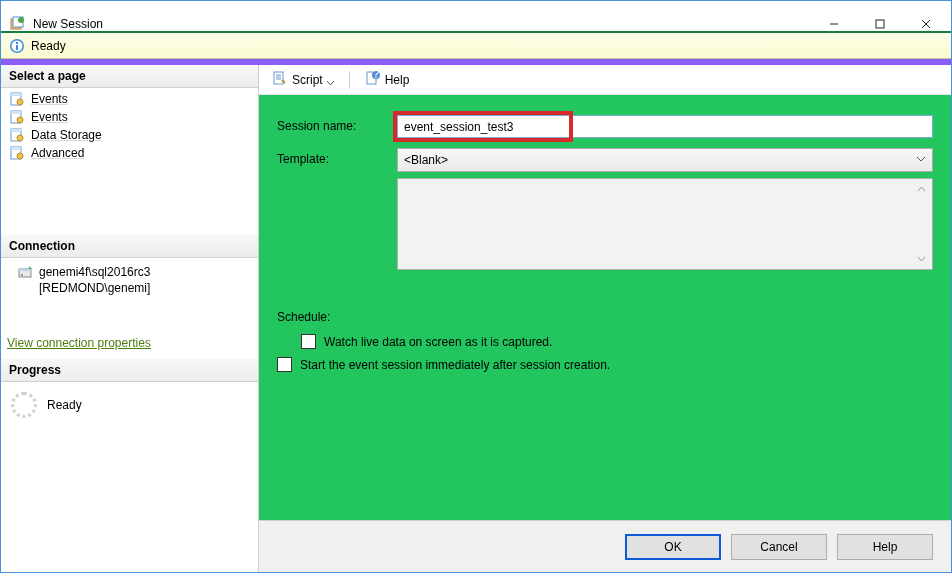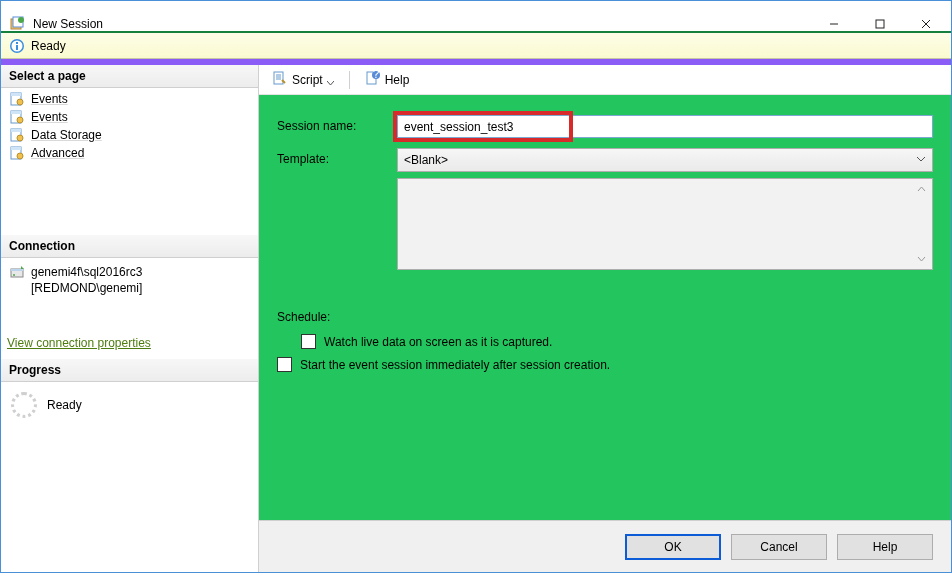--- a/index.html
+++ b/index.html
@@ -47,21 +47,21 @@
     padding: 4px 8px;
     font-weight: bold;
   }
   .sidebar .section-header:first-child { border-top:0; }
   .nav-list { padding: 2px 0 2px 4px; }
   .nav-item { display:flex; align-items:center; padding:1px 4px; gap:6px;}
   .nav-item.selected { color:#000; }
   .nav-item .doc-icon { width:16px; height:16px; display:inline-flex; align-items:center; justify-content:center;}
   .nav-item .label { text-decoration: underline; text-decoration-color: rgba(0,0,0,0.15);}
   .nav-item.selected .label { background:transparent; }
-  .conn-block { padding:4px 13px 10px 6px; }
+  .conn-block { padding:4px 13px 10px 6px;margin-left:8px; }
   .conn-row { display:flex; align-items:flex-start; gap:6px; padding:2px 2px; }
   .conn-row .server-text { line-height:16px; }
   .link { color:#4d7c0f; text-decoration:underline; padding:8px 6px; display:inline-block;}
   .progress-block { padding:10px 6px 6px 10px; display:flex; align-items:center; gap:10px;}
   .spinner {
     width:26px; height:26px; border-radius:50%;
     border:3px dotted #cfcfcf;
   }
   
   .main {

